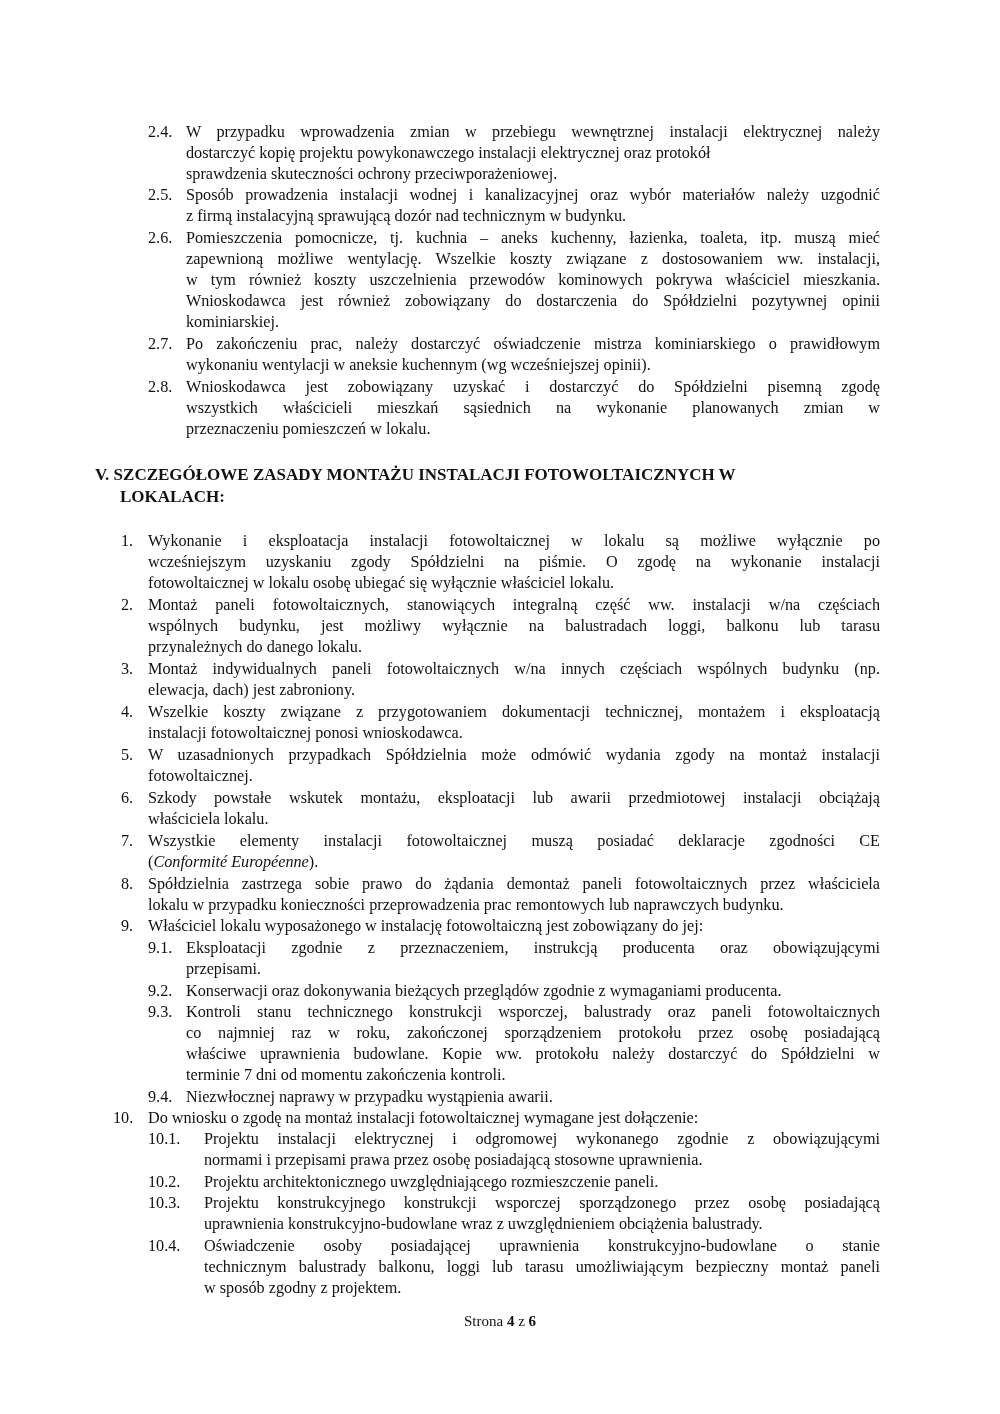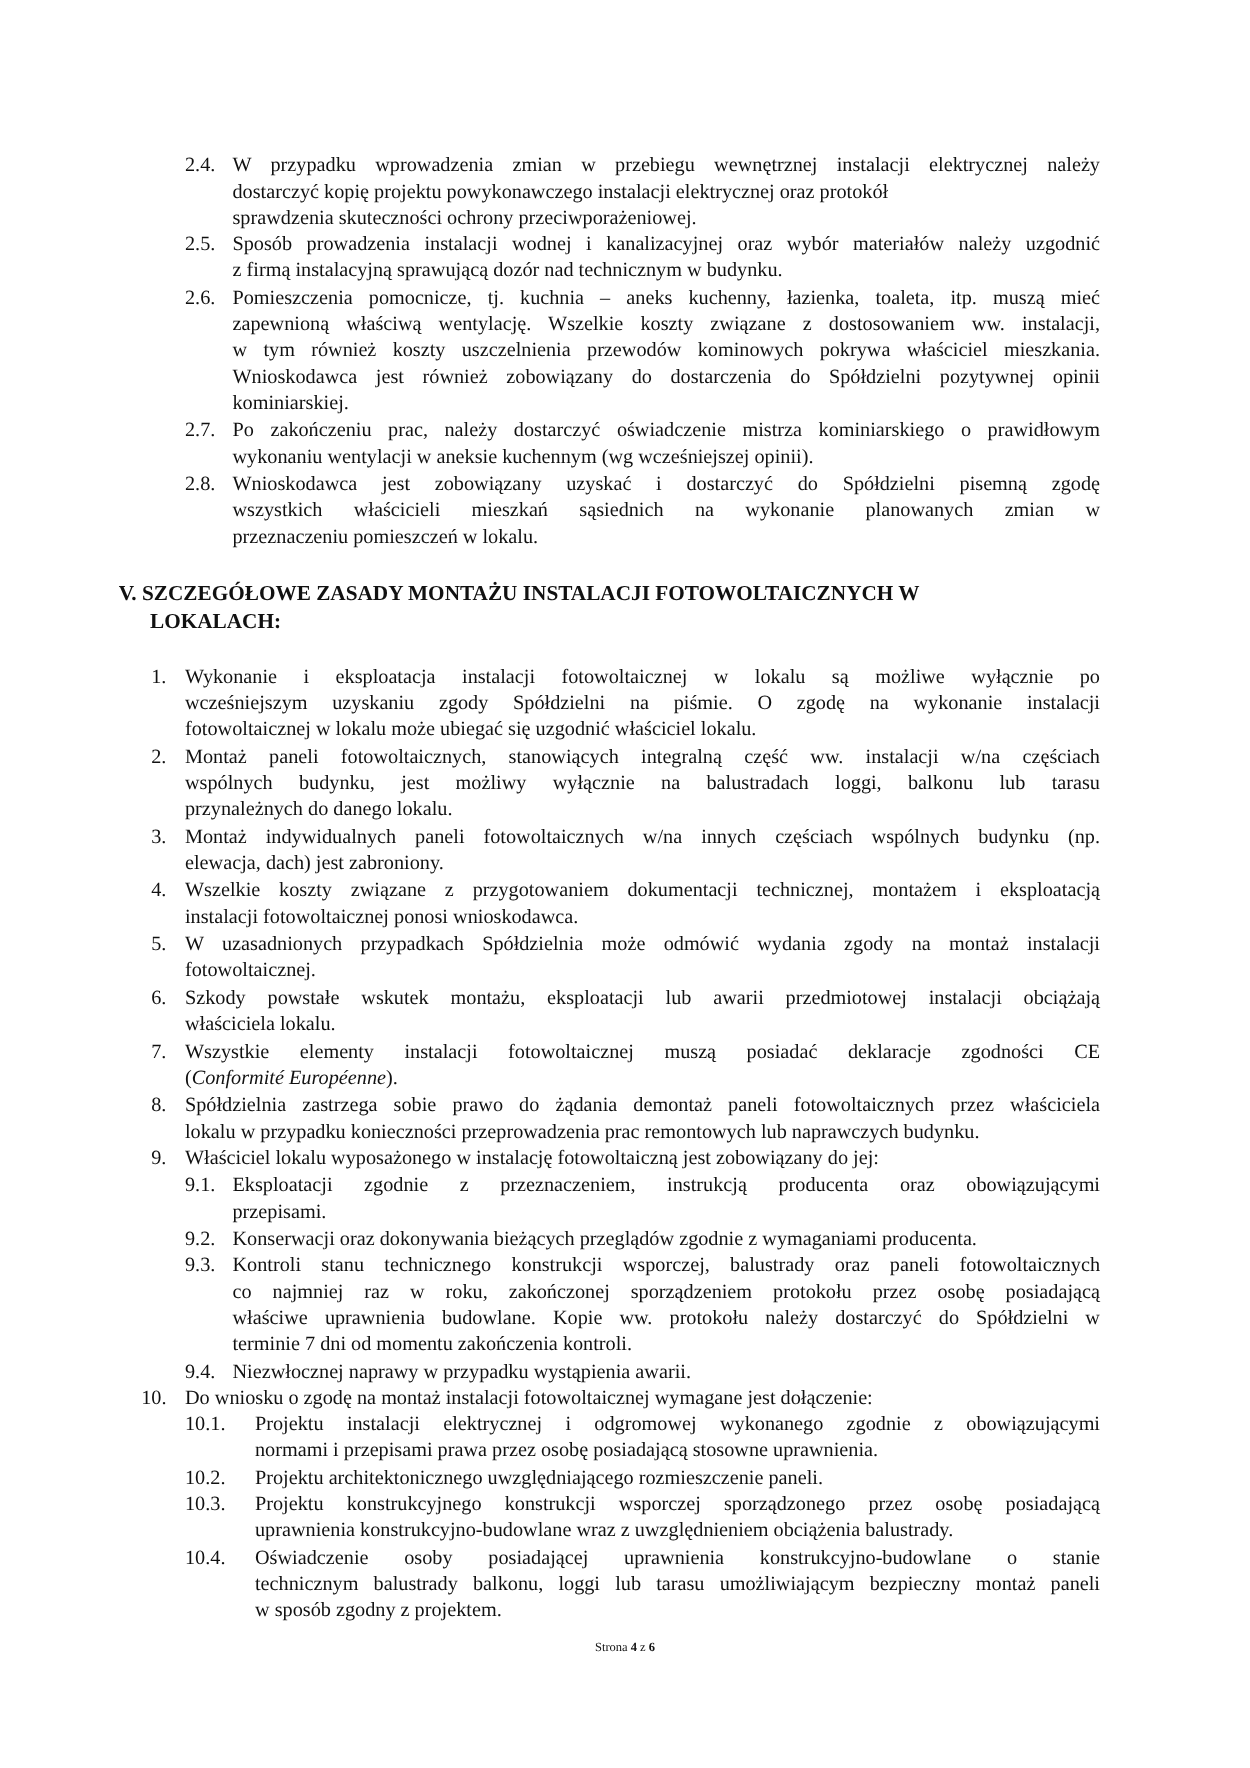--- a/index.html
+++ b/index.html
@@ -3,61 +3,61 @@
 <meta charset="utf-8">
 <style>
   html, body { margin: 0; padding: 0; background: #ffffff; }
   body { width: 1000px; height: 1414px; position: relative; overflow: hidden;
          font-family: "Liberation Serif", "DejaVu Serif", serif; color: #111; font-size: 16.2px; }
   .page { position: absolute; left: 0; top: 0; width: 796px; height: 1414px; }
   .line { position: absolute; white-space: nowrap; line-height: 20px; }
   .num { position: absolute; white-space: nowrap; line-height: 20px; }
   .just { text-align: justify; text-align-last: justify; white-space: normal; }
   .heading { font-weight: bold; font-size: 17px; position: absolute; white-space: nowrap; line-height: 22px; }
-  .footer { position: absolute; top: 1313px; left: 0; width: 1000px; text-align: center; font-size: 10px; }
+  .footer { position: absolute; top: 1313px; left: 0; width: 1000px; text-align: center; font-size: 15px; }
   .footer b { font-weight: bold; }
   i { font-style: italic; }
 </style>
 </head>
 <body>
 
 <div class="page">
 
   <span class="num" style="left:148px;top:122px">2.4.</span>
   <div class="line just" style="left:186px;top:122px;width:694px">W przypadku wprowadzenia zmian w przebiegu wewnętrznej instalacji elektrycznej należy</div>
   <div class="line" style="left:186px;top:143px">dostarczyć kopię projektu powykonawczego instalacji elektrycznej oraz protokół</div>
   <div class="line" style="left:186px;top:164px">sprawdzenia skuteczności ochrony przeciwporażeniowej.</div>
 
   <span class="num" style="left:148px;top:185px">2.5.</span>
   <div class="line just" style="left:186px;top:185px;width:694px">Sposób prowadzenia instalacji wodnej i kanalizacyjnej oraz wybór materiałów należy uzgodnić</div>
   <div class="line" style="left:186px;top:206px">z firmą instalacyjną sprawującą dozór nad technicznym w budynku.</div>
 
   <span class="num" style="left:148px;top:228px">2.6.</span>
   <div class="line just" style="left:186px;top:228px;width:694px">Pomieszczenia pomocnicze, tj. kuchnia – aneks kuchenny, łazienka, toaleta, itp. muszą mieć</div>
-  <div class="line just" style="left:186px;top:249px;width:694px">zapewnioną właściwą wentylację. Wszelkie koszty związane z dostosowaniem ww. instalacji,</div>
+  <div class="line just" style="left:186px;top:249px;width:694px">zapewnioną możliwe wentylację. Wszelkie koszty związane z dostosowaniem ww. instalacji,</div>
   <div class="line just" style="left:186px;top:270px;width:694px">w tym również koszty uszczelnienia przewodów kominowych pokrywa właściciel mieszkania.</div>
   <div class="line just" style="left:186px;top:291px;width:694px">Wnioskodawca jest również zobowiązany do dostarczenia do Spółdzielni pozytywnej opinii</div>
   <div class="line" style="left:186px;top:312px">kominiarskiej.</div>
 
   <span class="num" style="left:148px;top:334px">2.7.</span>
   <div class="line just" style="left:186px;top:334px;width:694px">Po zakończeniu prac, należy dostarczyć oświadczenie mistrza kominiarskiego o prawidłowym</div>
   <div class="line" style="left:186px;top:355px">wykonaniu wentylacji w aneksie kuchennym (wg wcześniejszej opinii).</div>
 
   <span class="num" style="left:148px;top:377px">2.8.</span>
   <div class="line just" style="left:186px;top:377px;width:694px">Wnioskodawca jest zobowiązany uzyskać i dostarczyć do Spółdzielni pisemną zgodę</div>
   <div class="line just" style="left:186px;top:398px;width:694px">wszystkich właścicieli mieszkań sąsiednich na wykonanie planowanych zmian w</div>
   <div class="line" style="left:186px;top:419px">przeznaczeniu pomieszczeń w lokalu.</div>
 
   <div class="heading" style="left:95px;top:464px">V. SZCZEGÓŁOWE ZASADY MONTAŻU INSTALACJI FOTOWOLTAICZNYCH W</div>
   <div class="heading" style="left:120px;top:486px">LOKALACH:</div>
 
   <span class="num" style="left:121px;top:531px">1.</span>
   <div class="line just" style="left:148px;top:531px;width:732px">Wykonanie i eksploatacja instalacji fotowoltaicznej w lokalu są możliwe wyłącznie po</div>
   <div class="line just" style="left:148px;top:552px;width:732px">wcześniejszym uzyskaniu zgody Spółdzielni na piśmie. O zgodę na wykonanie instalacji</div>
-  <div class="line" style="left:148px;top:573px">fotowoltaicznej w lokalu może ubiegać się uzgodnić właściciel lokalu.</div>
+  <div class="line" style="left:148px;top:573px">fotowoltaicznej w lokalu osobę ubiegać się wyłącznie właściciel lokalu.</div>
 
   <span class="num" style="left:121px;top:595px">2.</span>
   <div class="line just" style="left:148px;top:595px;width:732px">Montaż paneli fotowoltaicznych, stanowiących integralną część ww. instalacji w/na częściach</div>
   <div class="line just" style="left:148px;top:616px;width:732px">wspólnych budynku, jest możliwy wyłącznie na balustradach loggi, balkonu lub tarasu</div>
   <div class="line" style="left:148px;top:637px">przynależnych do danego lokalu.</div>
 
   <span class="num" style="left:121px;top:659px">3.</span>
   <div class="line just" style="left:148px;top:659px;width:732px">Montaż indywidualnych paneli fotowoltaicznych w/na innych częściach wspólnych budynku (np.</div>
   <div class="line" style="left:148px;top:680px">elewacja, dach) jest zabroniony.</div>
 

